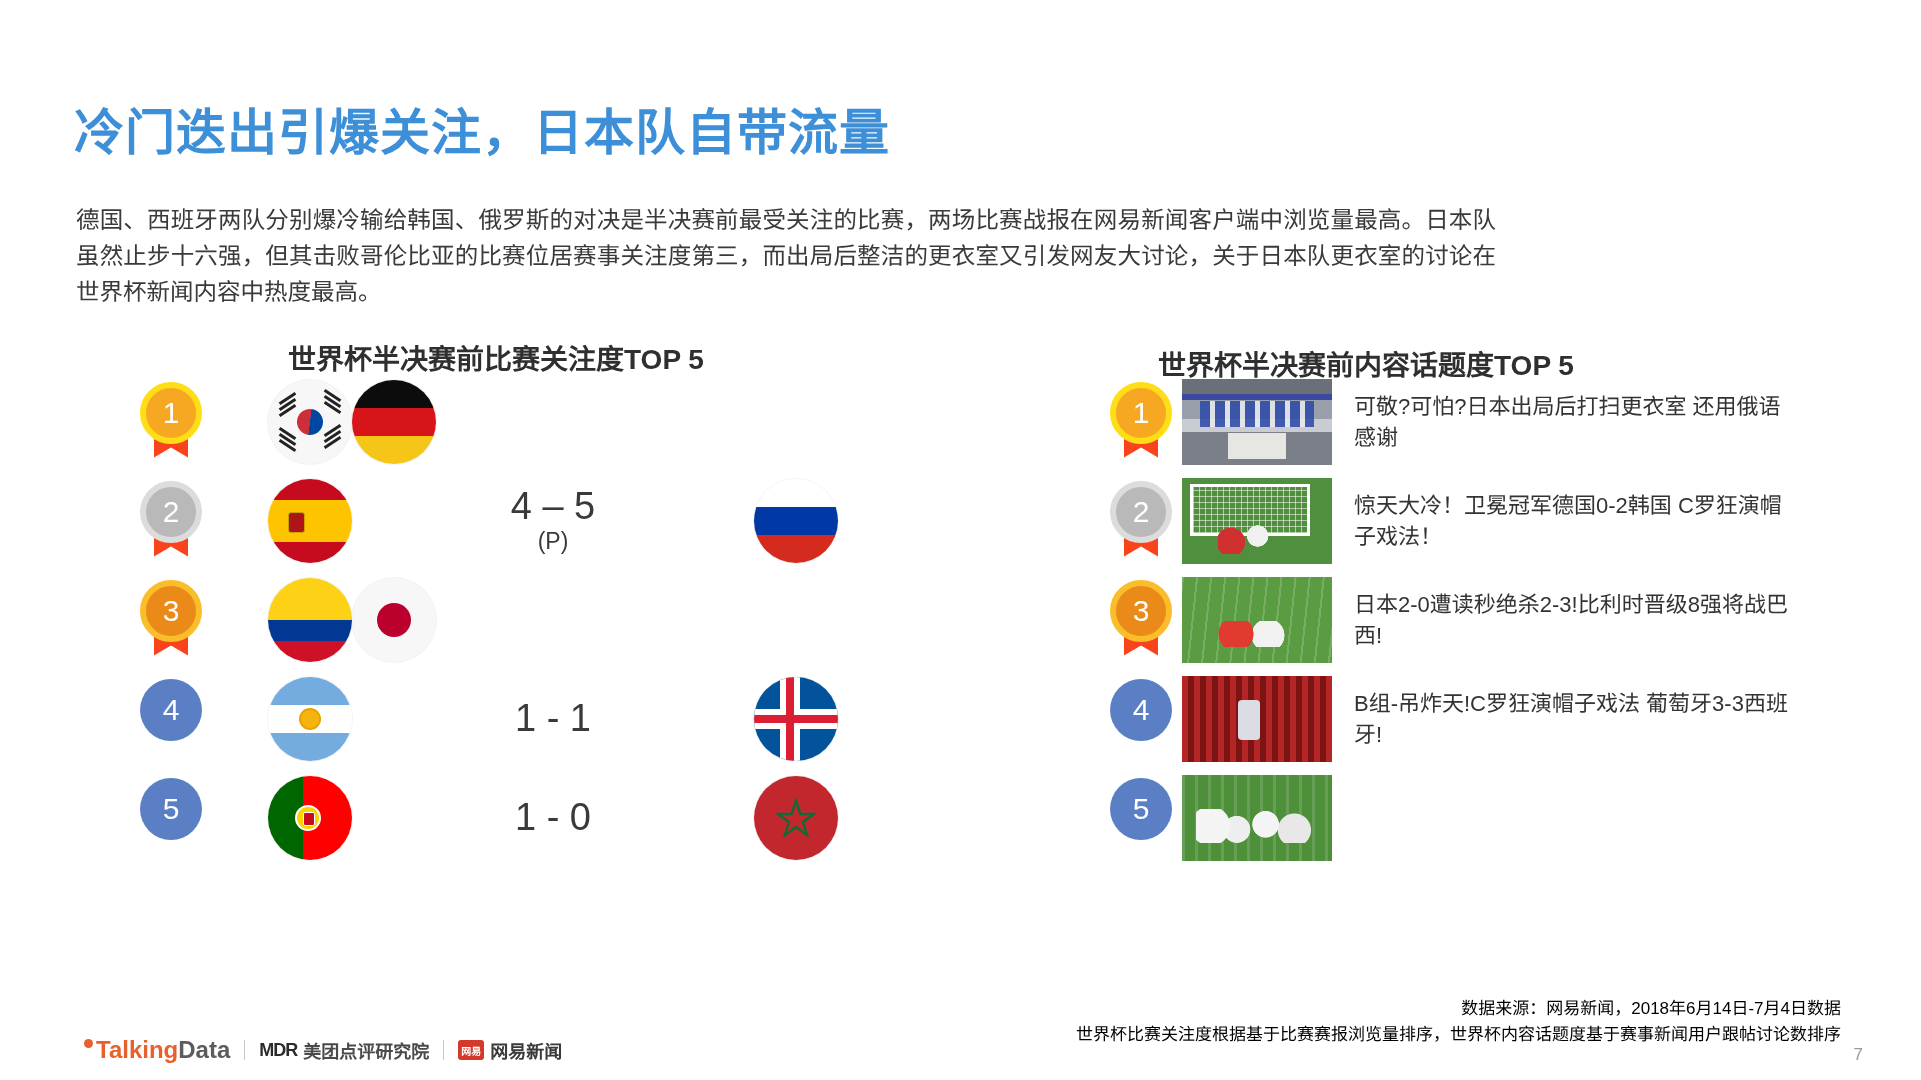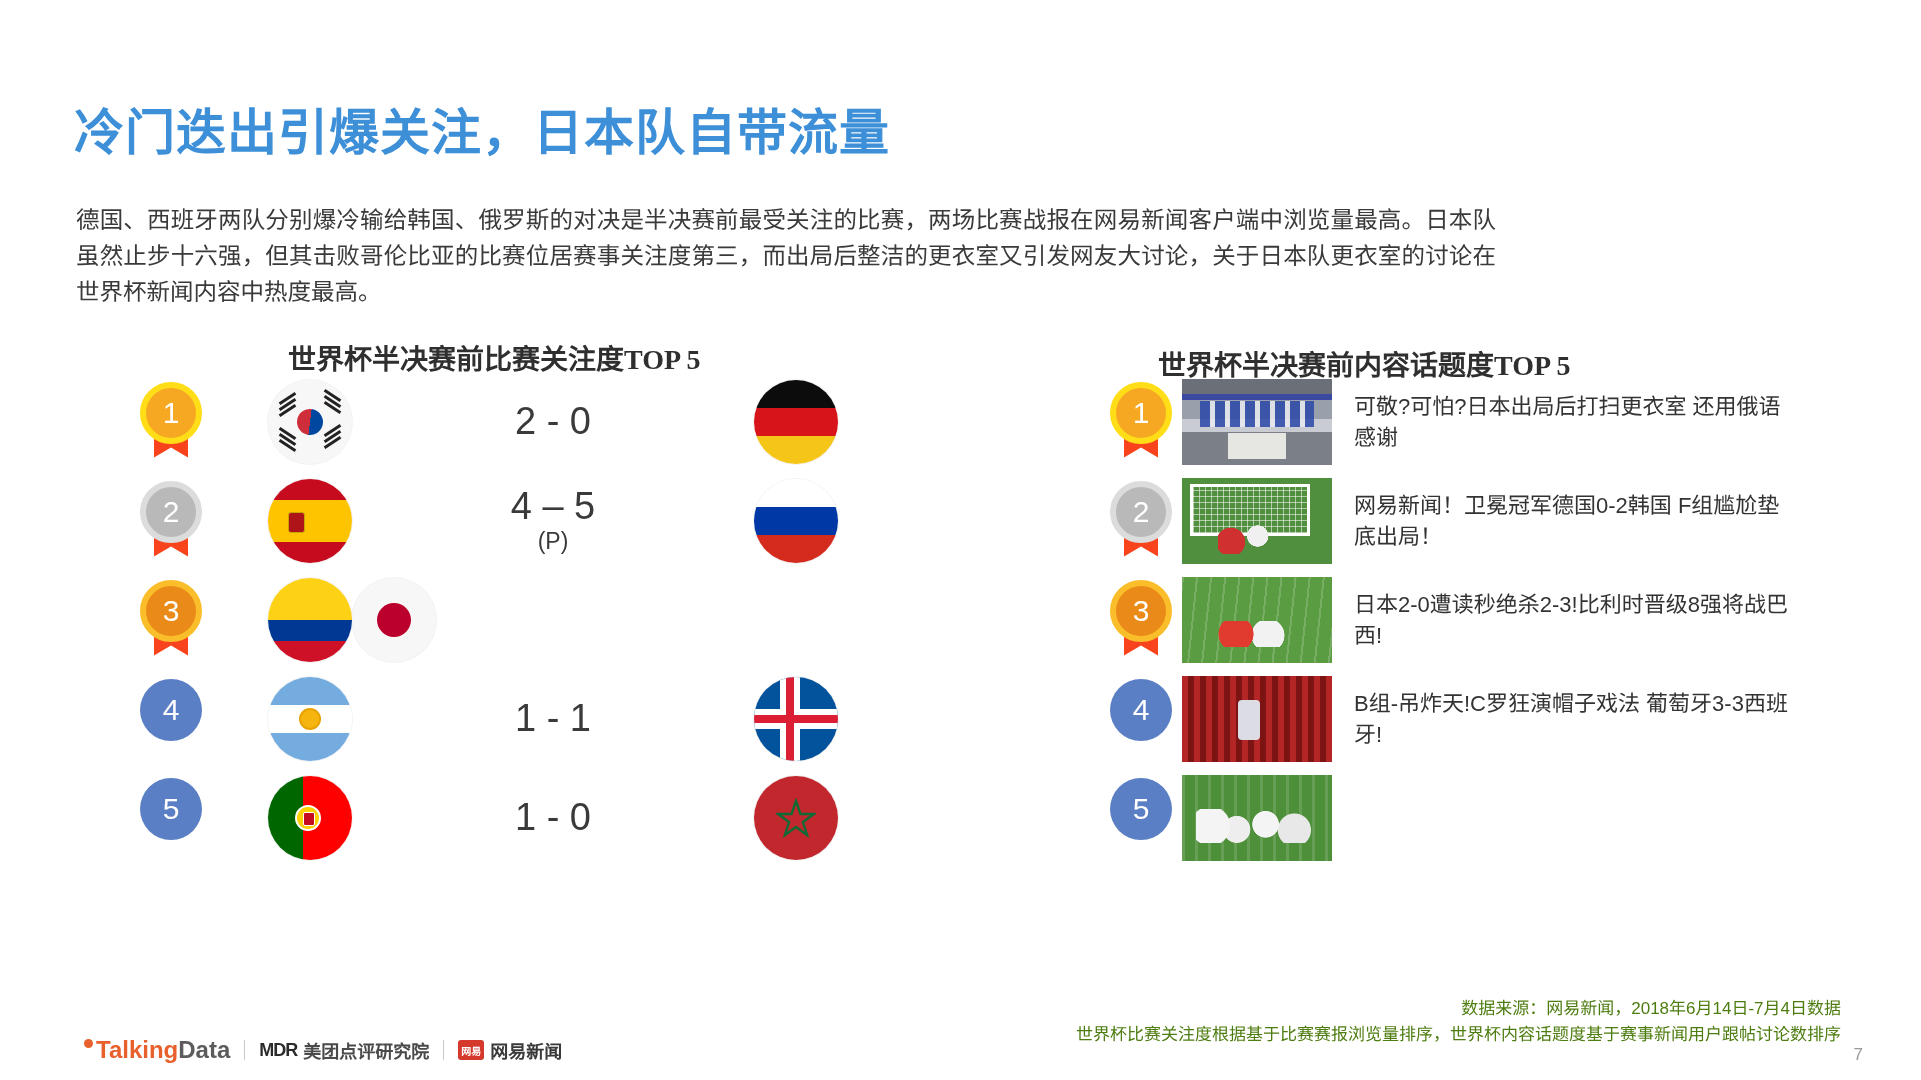--- a/index.html
+++ b/index.html
@@ -22,21 +22,20 @@
   .lede{
     position:absolute;left:76px;top:178px;width:1420px;
     font-size:23.5px;line-height:36px;color:#3a3a3a;
     text-align:justify;
   }
 
   
   .sec-head{
     position:absolute;font-size:28px;font-weight:bold;color:#2f2f2f;
     white-space:nowrap;
-    font-family:Liberation Serif, serif;
   }
   .sec-head.left{left:288px;top:314px;}
   .sec-head.right{left:1158px;top:320px;}
 
   
   .badge{position:relative;width:62px;height:80px;flex:0 0 62px;}
   .badge .disc{
     position:absolute;left:0;top:0;width:62px;height:62px;border-radius:50%;
     display:flex;align-items:center;justify-content:center;
     font-size:30px;color:#fff;font-weight:400;z-index:2;
@@ -167,21 +166,21 @@
     background:repeating-linear-gradient(90deg,rgba(255,255,255,.14) 0 3px,transparent 3px 13px);}
   .t5::after{content:"";position:absolute;left:14px;top:34px;width:120px;height:34px;
     background:radial-gradient(circle at 12% 50%,#f4f4f4 0 18%,transparent 19%),
                radial-gradient(circle at 34% 60%,#eee 0 16%,transparent 17%),
                radial-gradient(circle at 58% 45%,#f4f4f4 0 18%,transparent 19%),
                radial-gradient(circle at 82% 62%,#e8e8e8 0 16%,transparent 17%);}
 
   
   .source{
     position:absolute;right:80px;top:996px;text-align:right;
-    font-size:17px;color:#4d7c0f;line-height:26px;white-space:nowrap;
+    font-size:17px;color:#000000;line-height:26px;white-space:nowrap;
   }
   .pagenum{position:absolute;right:58px;top:1045px;font-size:17px;color:#9a9a9a;}
 
   
   .footer{position:absolute;left:84px;top:1036px;display:flex;align-items:center;gap:14px;}
   .logo-td{display:flex;align-items:center;font-size:24px;font-weight:bold;color:#e8612c;}
   .logo-td .dot{
     width:9px;height:9px;border-radius:50%;background:#e8612c;margin-right:3px;
     align-self:flex-start;margin-top:3px;
   }
@@ -222,23 +221,20 @@
         <span class="bar b7"></span>
           <span class="bar b8"></span>
           <span class="bar b9"></span>
         <span class="bar b10"></span>
           <span class="bar b11"></span>
           <span class="bar b12"></span>
         <span class="bar b4"></span>
           <span class="bar b5"></span>
           <span class="bar b6"></span>
       </div>
-      <div class="score">
-        <span>2 - 0</span>
-      </div>
       <div class="flag f-de m-right-flag"></div>
     </div>
 
     <div class="match-row">
       <div class="badge silver">
         <div class="disc">2</div>
         <div class="ribbon"></div>
       </div>
       <div class="flag f-es m-left-flag">
         <span class="crest"></span>
@@ -310,21 +306,21 @@
       <div class="thumb t1"></div>
       <div class="art-title">可敬?可怕?日本出局后打扫更衣室 还用俄语感谢</div>
     </div>
 
     <div class="art-row">
       <div class="badge silver">
         <div class="disc">2</div>
         <div class="ribbon"></div>
       </div>
       <div class="thumb t2"></div>
-      <div class="art-title">网易新闻！卫冕冠军德国0-2韩国 F组尴尬垫底出局！</div>
+      <div class="art-title">惊天大冷！卫冕冠军德国0-2韩国 C罗狂演帽子戏法！</div>
     </div>
 
     <div class="art-row">
       <div class="badge bronze">
         <div class="disc">3</div>
         <div class="ribbon"></div>
       </div>
       <div class="thumb t3"></div>
       <div class="art-title">日本2-0遭读秒绝杀2-3!比利时晋级8强将战巴西!</div>
     </div>

